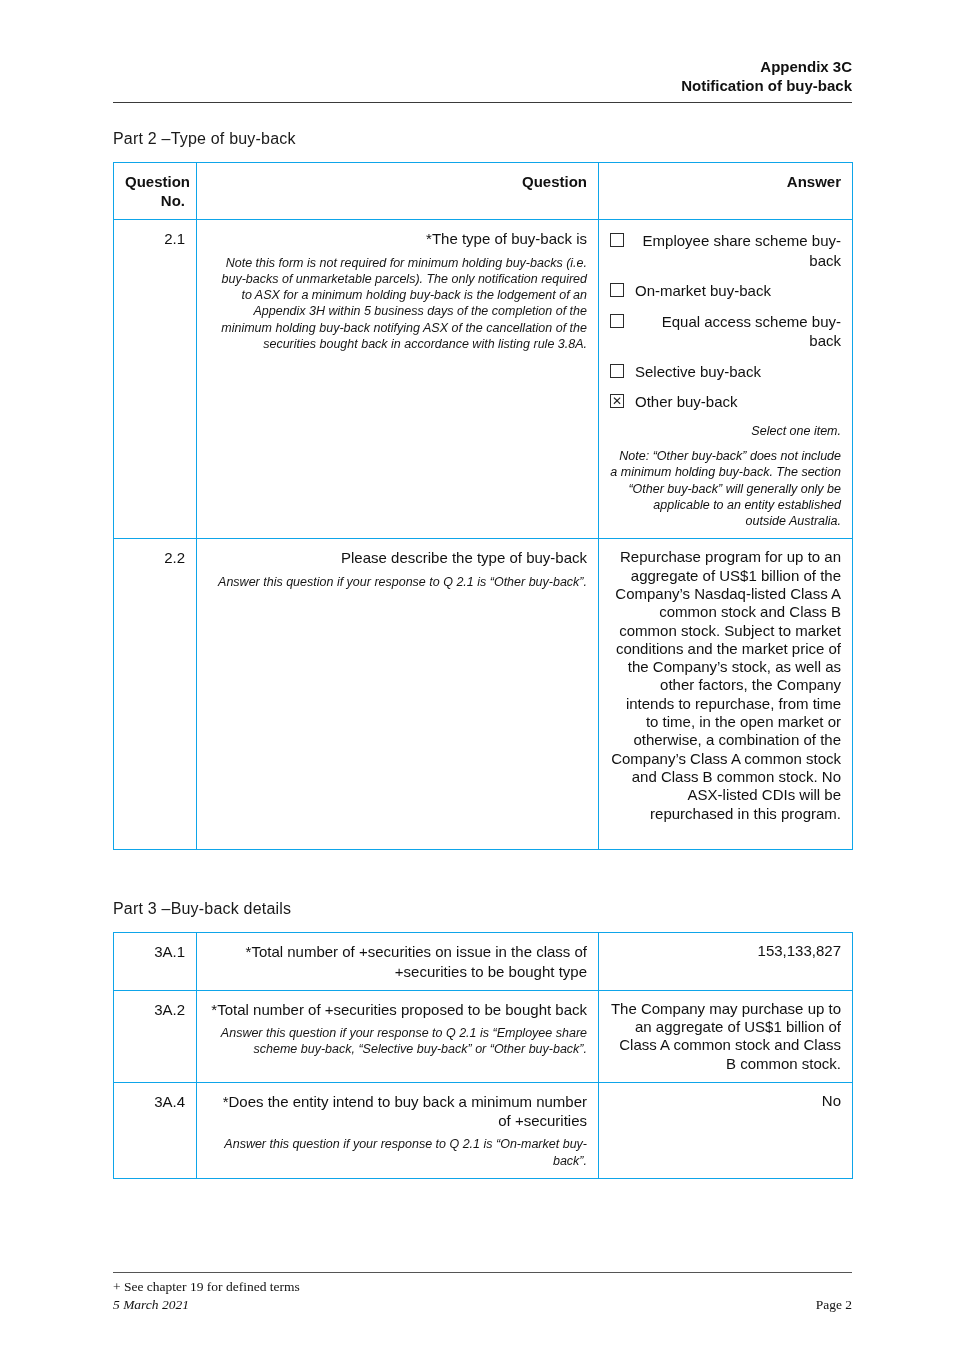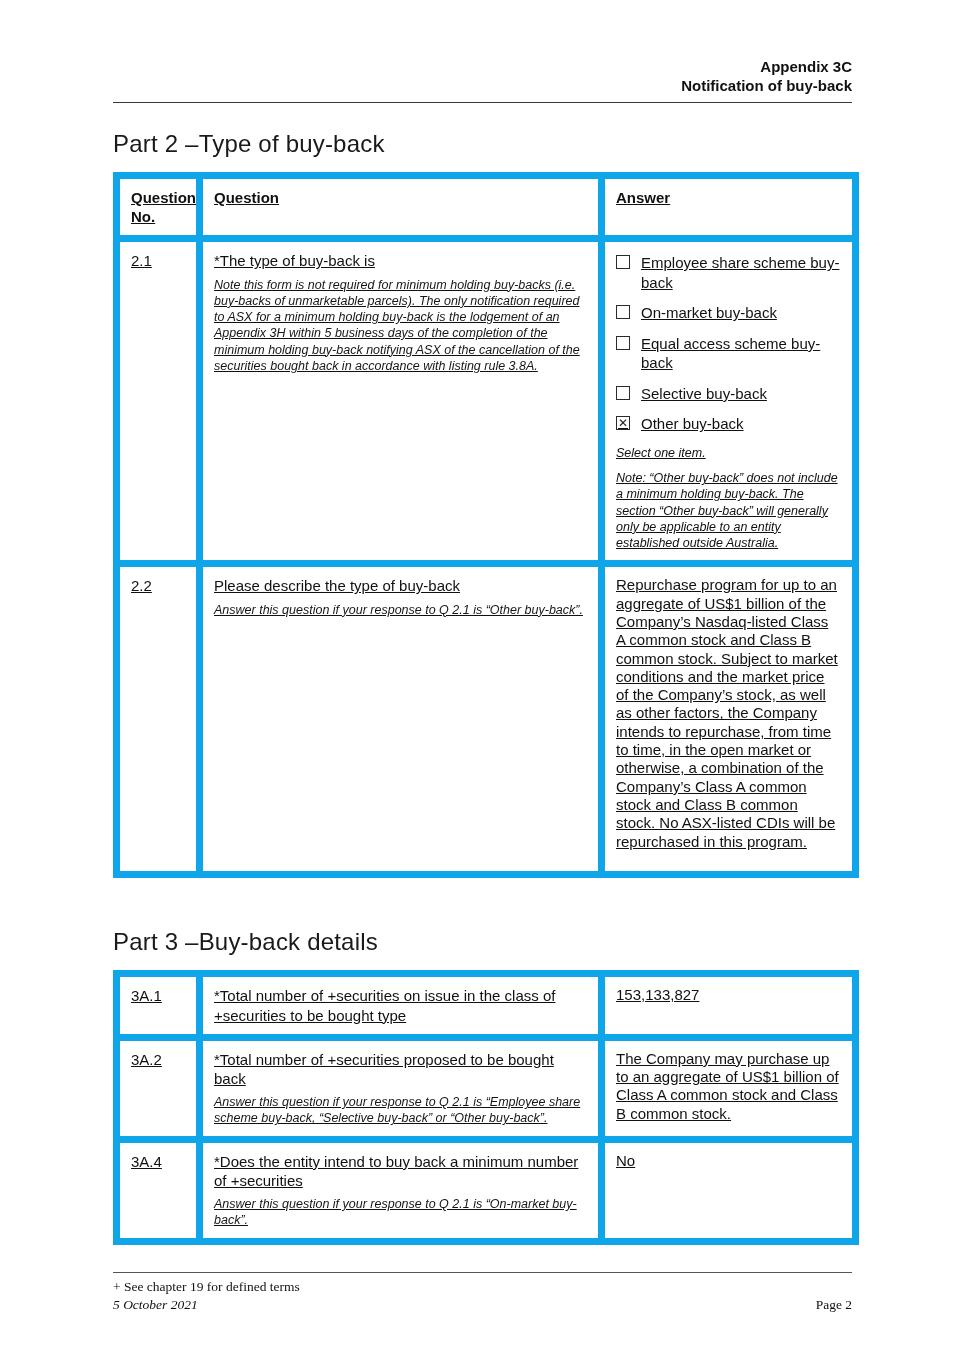--- a/index.html
+++ b/index.html
@@ -19,42 +19,41 @@
     padding-top: 57px;
     text-align: right;
     font-weight: bold;
     font-size: 15px;
     line-height: 19px;
     border-bottom: 1px solid #3a3a3a;
     padding-bottom: 7px;
   }
 
   h1.part-heading {
-    font-size: 24px;
+    font-size: 16px;
     font-weight: 400;
     color: #1a1a1a;
     letter-spacing: 0.2px;
   }
   .h-part2 { margin-top: 27px; margin-bottom: 14px; }
   .h-part3 { margin-top: 50px; margin-bottom: 14px; }
   .h-part3a { margin-top: 0; margin-bottom: 16px; }
 
   table.form-table {
     border-collapse: collapse;
     width: 739px;
     table-layout: fixed;
   }
   table.form-table td, table.form-table th {
-    border: 7px solid #0ea5e9;
+    border: 1px solid #0ea5e9;
     vertical-align: top;
     padding: 9px 11px;
     font-size: 15px;
     line-height: 1.28;
-    text-align: left;
-    text-decoration: underline;
+    text-align: right;
   }
   col.c-no { width: 83px; }
   col.c-q  { width: 402px; }
   col.c-a  { width: 254px; }
 
   th.col-header { font-weight: bold; white-space: pre-line; }
 
   .q-title { font-size: 15px; margin-bottom: 6px; }
   .q-note {
     font-style: italic;
@@ -221,17 +220,17 @@
         </td>
       </tr>
     </tbody>
       </table>
 
   </div>
 
   <div class="doc-footer">
     <div>+ See chapter 19 for defined terms</div>
     <div class="footer-row2">
-      <span class="footer-date">5 October 2021</span>
+      <span class="footer-date">5 March 2021</span>
       <span>Page 2</span>
     </div>
   </div>
 </div>
 
 </body></html>

